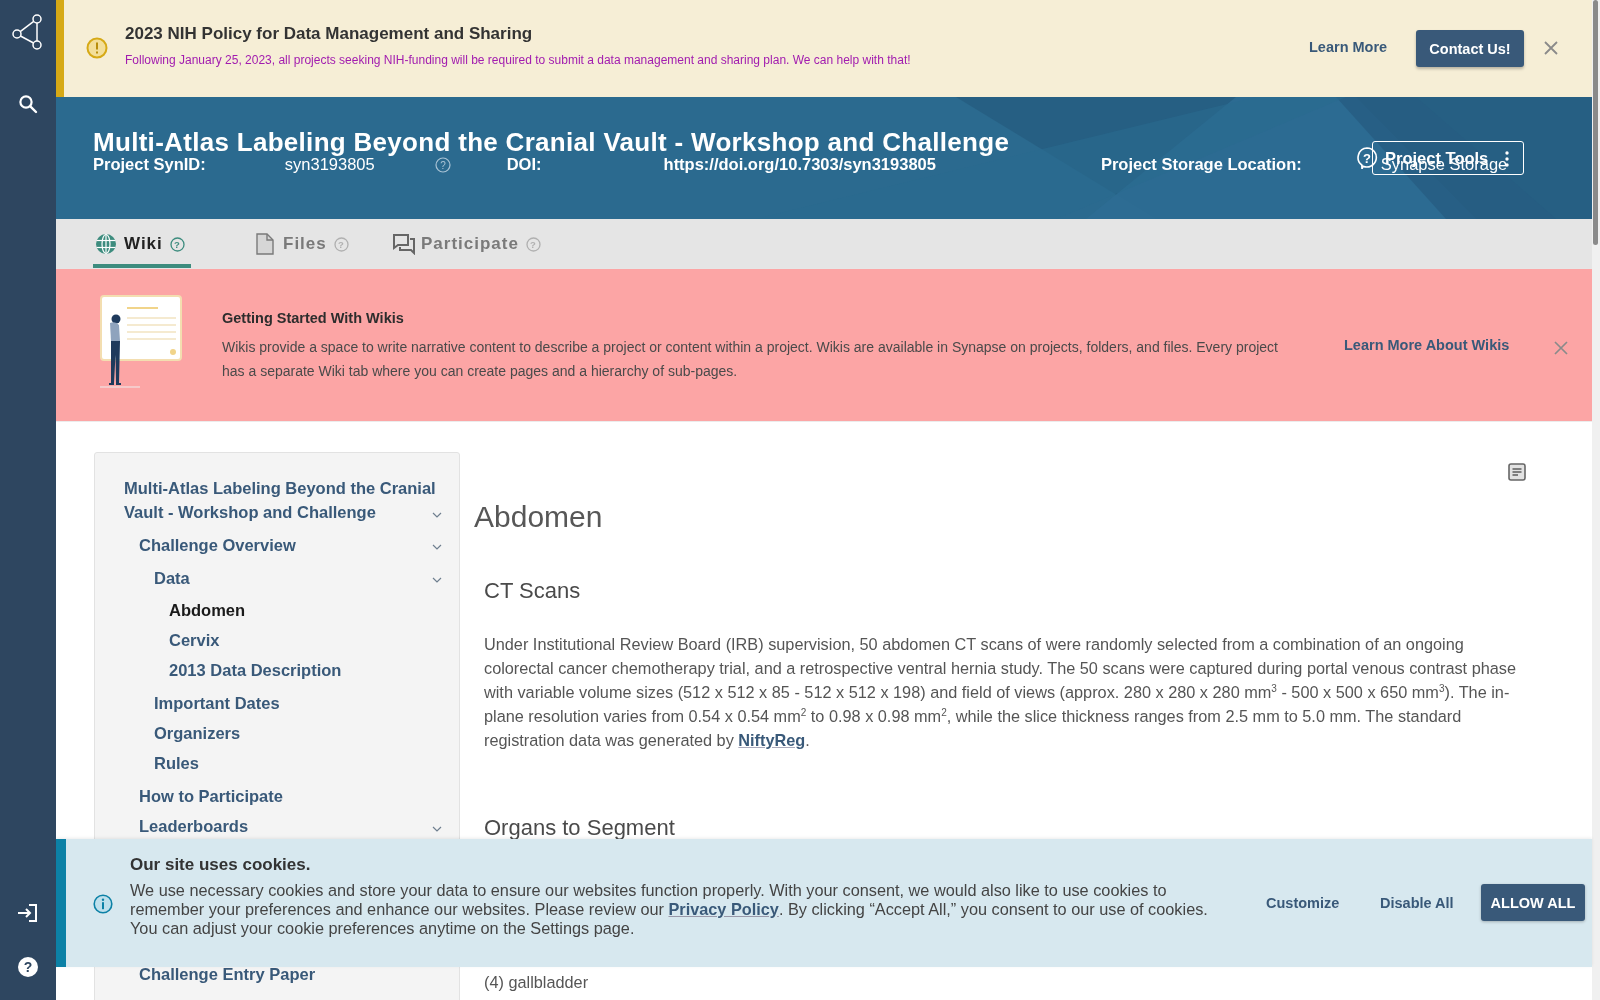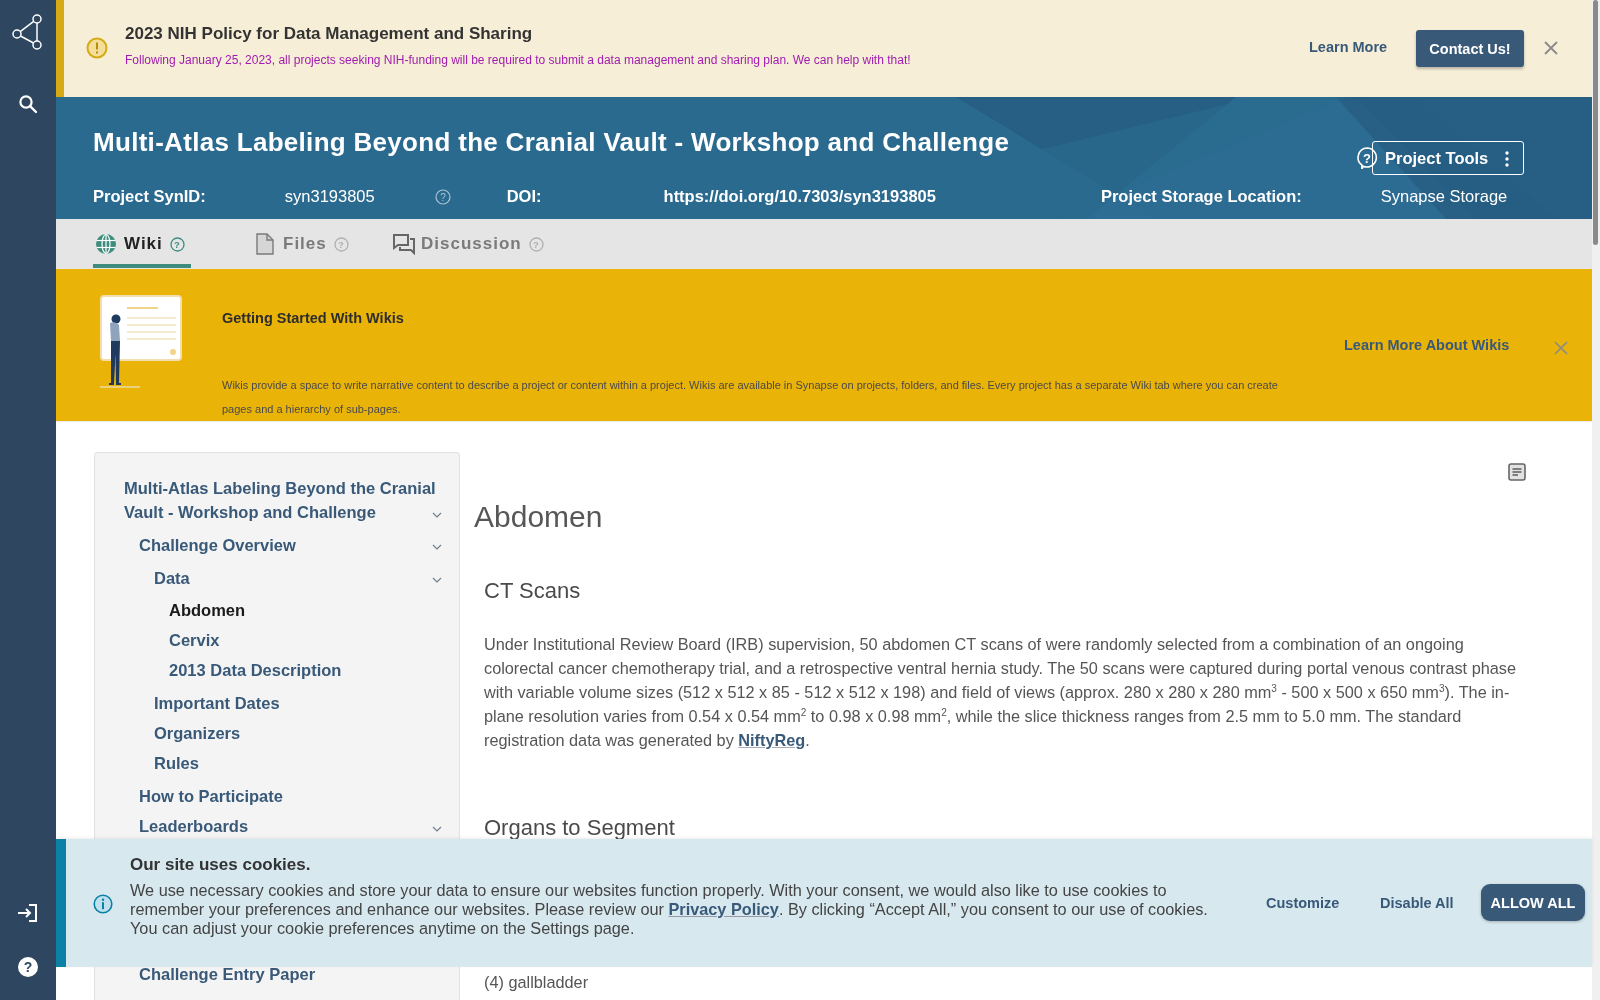--- a/index.html
+++ b/index.html
@@ -16,45 +16,45 @@
   .nih-banner .title { position: absolute; left: 61px; top: 24px; font-size: 17px; font-weight: bold; color: #333; }
   .nih-banner .text { position: absolute; left: 61px; top: 53px; font-size: 12px; color: #a21caf; }
   .nih-banner .learn-more { position: absolute; left: 1245px; top: 39px; font-size: 14.5px; font-weight: bold; color: #395979; cursor: pointer; }
   .nih-banner .contact-btn { position: absolute; left: 1352px; top: 30px; width: 108px; height: 37px; background: #395979; color: #fff; border-radius: 3px; font-size: 14.5px; font-weight: bold; display: flex; align-items: center; justify-content: center; box-shadow: 0 2px 3px rgba(0,0,0,.25); cursor: pointer; }
   .nih-banner .close { position: absolute; left: 1477px; top: 38px; width: 20px; height: 20px; cursor: pointer; }
 
   
   .proj-header { position: absolute; left: 56px; top: 97px; width: 1536px; height: 122px; background: #2b6a8f; overflow: hidden; }
   .proj-header .poly { position: absolute; top: 0; left: 0; width: 1536px; height: 122px; }
   .proj-header .title { position: absolute; left: 37px; top: 30px; font-size: 26px; font-weight: bold; color: #fff; letter-spacing: .3px; }
-  .proj-header .meta { position: absolute; left: 37px; top: 90px; font-size: 16.5px; color: #fff; display: flex; align-items: center; white-space: nowrap; gap: 36px; }
+  .proj-header .meta { position: absolute; left: 37px; top: 58px; font-size: 16.5px; color: #fff; display: flex; align-items: center; white-space: nowrap; gap: 36px; }
   .proj-header .meta b { font-weight: bold; }
   .proj-header .meta .sp { display: inline-block; width: 7px; }
   .proj-header .help-circle { display: inline-block; width: 16px; height: 16px; margin: 0 20px 0 24px; }
   .proj-header .help-bubble { position: absolute; left: 1300px; top: 50px; width: 22px; height: 22px; cursor: pointer; }
   .proj-header .tools-btn { position: absolute; left: 1316px; top: 44px; width: 152px; height: 34px; border: 1px solid #fff; border-radius: 3px; color: #fff; font-size: 16.5px; font-weight: bold; display: flex; align-items: center; padding-left: 12px; cursor: pointer; }
   .proj-header .tools-btn .dots { position: absolute; right: 14px; top: 9px; width: 4px; height: 16px; }
 
   
   .scrollbar { position: absolute; left: 1592px; top: 0; width: 8px; height: 1000px; background: #f0f0f0; }
   .scrollbar .thumb { position: absolute; left: 1px; top: 0; width: 5px; height: 245px; background: #8a8a8a; border-radius: 3px; }
 
   
   .tabs { position: absolute; left: 56px; top: 219px; width: 1536px; height: 50px; background: #e5e5e5; border-bottom: 1px solid #e6e6e6; }
   .tab { position: absolute; top: 0; height: 50px; display: flex; align-items: center; font-size: 17px; font-weight: bold; letter-spacing: 1px; cursor: pointer; }
   .tab .qicon { width: 15px; height: 15px; margin-left: 7px; }
   .tab.active { color: #222; }
   .tab.active::after { content: ""; position: absolute; left: 0; right: 0; bottom: 1px; height: 4px; background: #3d8c7e; }
   .tab.inactive { color: #7a7a7a; }
 
   
-  .wiki-intro { position: absolute; left: 56px; top: 269px; width: 1536px; height: 153px; background: #eab308; border-bottom: 1px solid #ececec; padding-left: 12px; }
+  .wiki-intro { position: absolute; left: 56px; top: 269px; width: 1536px; height: 153px; background: #fca5a5; border-bottom: 1px solid #ececec; padding-left: 12px; }
   .wiki-intro .illus { position: absolute; left: 44px; top: 26px; width: 84px; height: 96px; }
   .wiki-intro .title { position: absolute; left: 166px; top: 41px; font-size: 14.5px; font-weight: bold; color: #2d2d2d; }
-  .wiki-intro .text { position: absolute; left: 166px; top: 66px; width: 1060px; font-size: 11px; line-height: 24px; color: #4a4a4a; margin-top: 38px; }
+  .wiki-intro .text { position: absolute; left: 166px; top: 66px; width: 1060px; font-size: 14px; line-height: 24px; color: #4a4a4a; }
   .wiki-intro .learn { position: absolute; left: 1288px; top: 68px; font-size: 14.5px; font-weight: bold; color: #395979; cursor: pointer; }
   .wiki-intro .close { position: absolute; left: 1496px; top: 70px; width: 18px; height: 18px; cursor: pointer; }
 
   
   .toc { position: absolute; left: 94px; top: 452px; width: 366px; height: 560px; background: #f4f4f4; border: 1px solid #e2e2e2; border-radius: 3px; }
   .toc-item { position: absolute; font-size: 16.5px; font-weight: bold; color: #395979; cursor: pointer; line-height: 24px; }
   .toc-item.current { color: #1a1a1a; }
   .toc .chev { position: absolute; left: 336px; width: 12px; height: 8px; cursor: pointer; }
   .toc-toggle { position: absolute; left: 1508px; top: 463px; width: 18px; height: 18px; cursor: pointer; }
   .h1 { position: absolute; left: 474px; top: 500px; font-size: 30px; color: #575757; }
@@ -65,21 +65,21 @@
   .organ { position: absolute; left: 484px; top: 973px; font-size: 16.3px; color: #555; }
 
   
   .cookie { position: absolute; left: 56px; top: 839px; width: 1536px; height: 128px; background: #d7e8ef; border-left: 10px solid #0c81a6; z-index: 4; box-shadow: 0 -1px 3px rgba(0,0,0,.08); }
   .cookie .info-icon { position: absolute; left: 27px; top: 55px; width: 20px; height: 20px; }
   .cookie .title { position: absolute; left: 64px; top: 16px; font-size: 17px; font-weight: bold; color: #333; }
   .cookie .text { position: absolute; left: 64px; top: 42px; width: 1080px; font-size: 16.3px; line-height: 19px; color: #444; }
   .cookie .text a { color: #395979; font-weight: bold; text-decoration: underline; text-decoration-color: #99a; cursor: pointer; }
   .cookie .customize { position: absolute; left: 1200px; top: 56px; font-size: 14.5px; font-weight: bold; color: #395979; cursor: pointer; }
   .cookie .disable { position: absolute; left: 1314px; top: 56px; font-size: 14.5px; font-weight: bold; color: #395979; cursor: pointer; }
-  .cookie .allow { position: absolute; left: 1415px; top: 45px; width: 104px; height: 37px; background: #395979; color: #fff; border-radius: 9px; font-size: 14.5px; font-weight: bold; display: flex; align-items: center; justify-content: center; box-shadow: 0 1px 3px rgba(0,0,0,.25); cursor: pointer; }
+  .cookie .allow { position: absolute; left: 1415px; top: 45px; width: 104px; height: 37px; background: #395979; color: #fff; border-radius: 3px; font-size: 14.5px; font-weight: bold; display: flex; align-items: center; justify-content: center; box-shadow: 0 1px 3px rgba(0,0,0,.25); cursor: pointer; }
 </style>
 </head>
 <body>
 
 <div class="leftnav">
   <div class="nav-icon" style="top:12px;height:40px;">
     <svg width="34" height="36" viewBox="0 0 34 36">
         <g fill="none" stroke="#fff" stroke-width="1.5">
           <circle cx="26" cy="5" r="4"></circle>
           <circle cx="6" cy="20" r="4"></circle>
@@ -197,21 +197,21 @@
     <svg class="qicon" viewBox="0 0 15 15">
         <circle cx="7.5" cy="7.5" r="6.5" fill="none" stroke="#b0b0b0" stroke-width="1.3"></circle>
         <text x="7.5" y="11" text-anchor="middle" font-size="9.5" fill="#b0b0b0" font-family="Liberation Sans, sans-serif">?</text>
       </svg>
   </div>
   <div class="tab inactive" style="left:337px;">
     <svg width="22" height="22" viewBox="0 0 22 22" style="margin-right:6px">
         <path d="M1 2 H15 V12 H5 L1 15 Z" fill="none" stroke="#666" stroke-width="2"></path>
         <path d="M17 6 H21 V20 L18 17 H7 V14" fill="none" stroke="#666" stroke-width="2"></path>
       </svg>
-    <span>Discussion</span>
+    <span>Participate</span>
     <svg class="qicon" viewBox="0 0 15 15">
         <circle cx="7.5" cy="7.5" r="6.5" fill="none" stroke="#b0b0b0" stroke-width="1.3"></circle>
         <text x="7.5" y="11" text-anchor="middle" font-size="9.5" fill="#b0b0b0" font-family="Liberation Sans, sans-serif">?</text>
       </svg>
   </div>
 </div>
 
 <div class="wiki-intro">
   <svg class="illus" viewBox="0 0 84 96">
     <rect x="17" y="1" width="80" height="64" rx="3" fill="#fff" stroke="#f3deb0" stroke-width="2" transform="translate(-16,0)"></rect>

